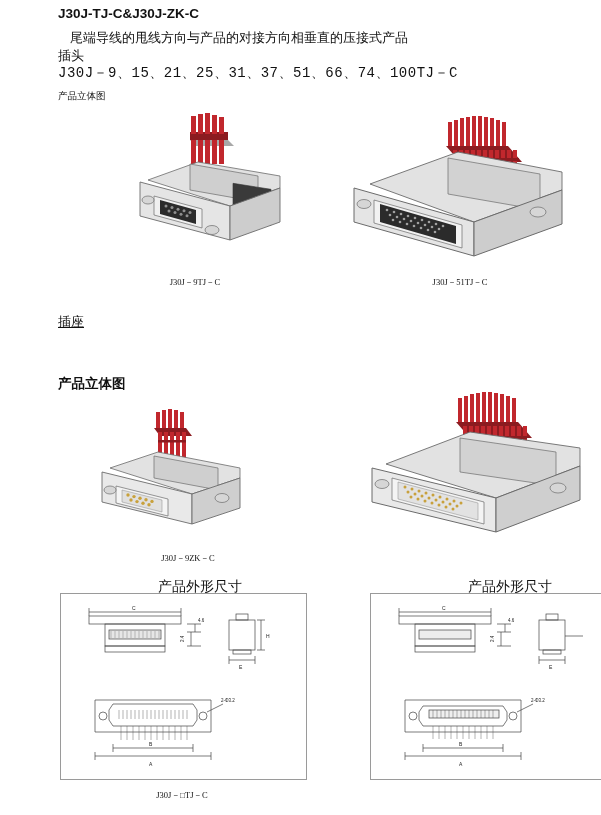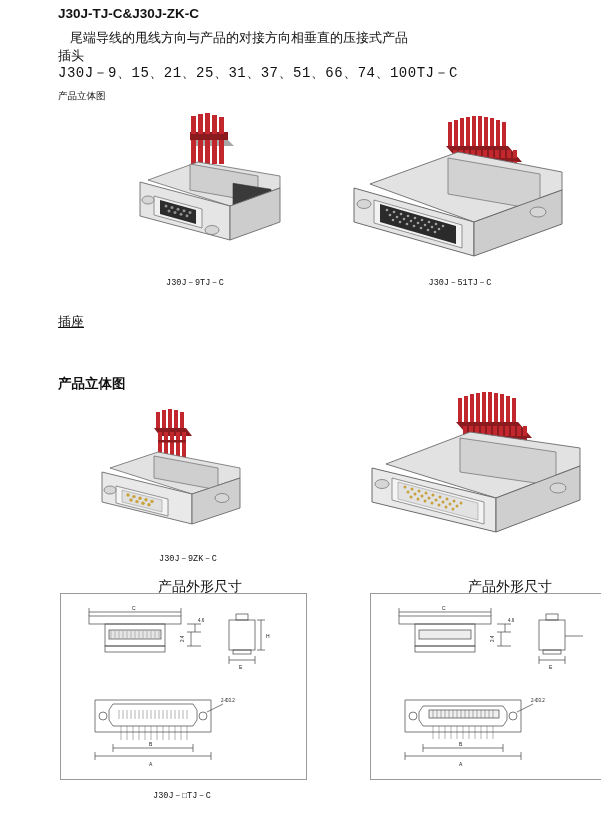--- a/index.html
+++ b/index.html
@@ -8,21 +8,21 @@
     font-family:"Liberation Sans", sans-serif;
     color:#111;position:relative;overflow:hidden;
   }
   .page{position:relative;width:601px;height:815px;margin-left:40px;}
   .t{position:absolute;white-space:nowrap;}
   .title{font-size:13.5px;font-weight:bold;letter-spacing:0px;}
   .sub{font-size:13px;}
   .mono{font-family:"Liberation Mono", monospace;font-size:14px;letter-spacing:.5px;}
   .sec{font-size:9.5px;}
   .bigsec{font-size:13.5px;font-weight:bold;}
-  .cap{font-family:Liberation Mono, monospace;font-size:8.5px;text-align:center;}
+  .cap{font-family:Liberation Serif, serif;font-size:8.5px;text-align:center;}
   .cap2{font-family:"Liberation Sans", sans-serif;font-size:14px;text-align:center;}
   .dbox{position:absolute;border:1px solid #9a9a9a;background:#fff;}
   svg{display:block;}
   .tiny{font-family:"Liberation Sans",sans-serif;font-size:5px;fill:#222;}
   .tiny2{font-family:"Liberation Sans",sans-serif;font-size:4.5px;fill:#222;}
 </style>
 </head>
 <body>
 
 <div class="page">

